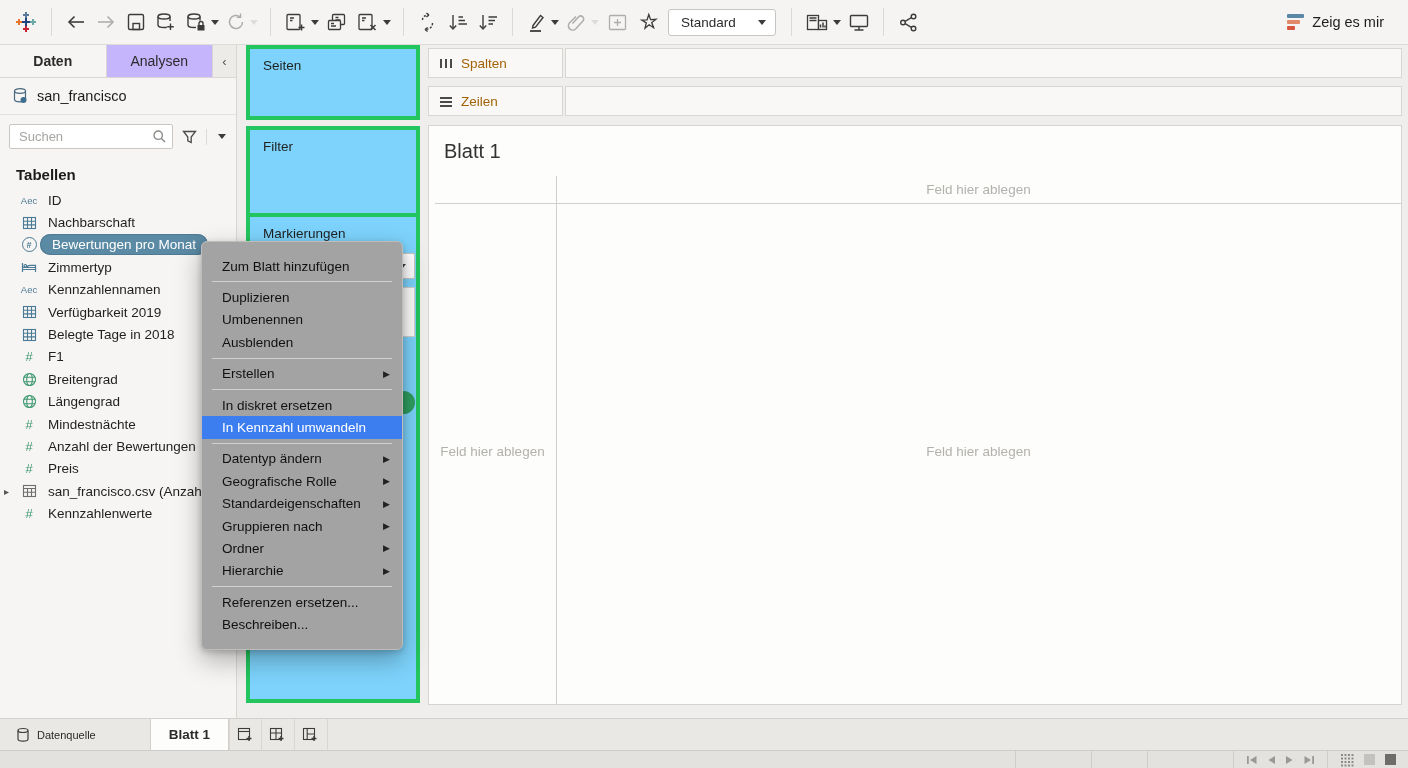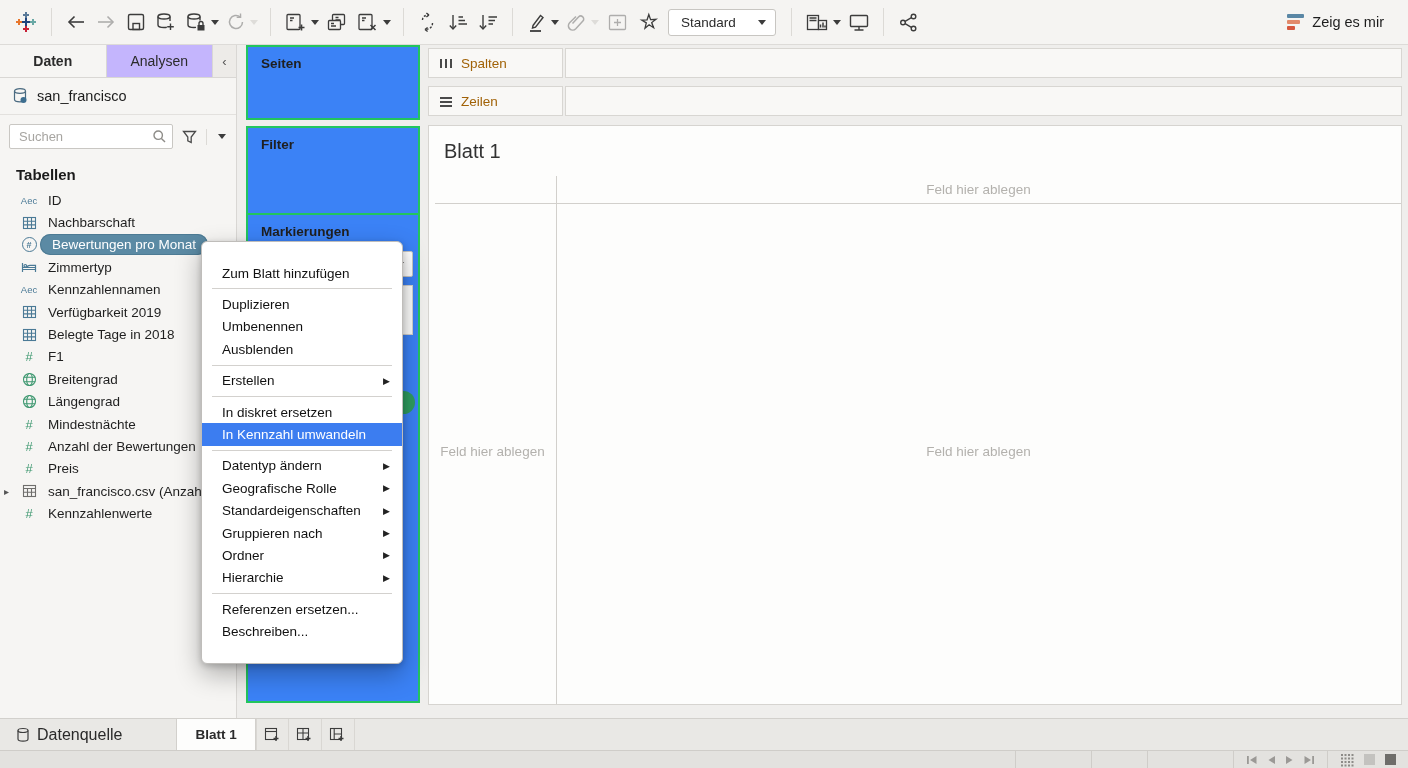--- a/index.html
+++ b/index.html
@@ -39,46 +39,46 @@
   .f-icon { width:30px; min-width:30px; display:flex; justify-content:center; align-items:center; margin-left:14px; }
   .f-label { padding-left:4px; white-space:nowrap; }
   .txt-ic { font-size:9.5px; letter-spacing:0; font-weight:400; }
   .num-ic { font-size:13px; font-weight:500; }
   .blue { color:#4b7a96; } .green { color:#3e9870; }
   .circ-num { width:15px; height:15px; border:1.3px solid #4b7a96; border-radius:50%; display:flex; align-items:center; justify-content:center; font-size:9px; color:#4b7a96; font-weight:600; }
   .pill { position:absolute; left:40px; top:0; height:21px; background:#5b8aa4; border-radius:11px; color:#fff; display:flex; align-items:center; padding:0 12px; font-size:13.5px; white-space:nowrap; z-index:3; box-shadow:0 0 0 1px #4d7b94 inset; }
   .expander { position:absolute; left:4px; color:#555; font-size:10px; }
 
   
-  .card { position:absolute; background:#3b82f6; border:2px solid #22c55e;font-weight:bold; }
+  .card { position:absolute; background:#7dd3fc; border:4px solid #22c55e; }
   .card-title { font-size:13.5px; color:#1f1f1f; padding:9px 0 0 13px; }
   .marks-dd { position:absolute; left:9px; top:36px; width:156px; height:26px; background:#fff; border:1px solid #c9c7c3; border-radius:2px; display:flex; align-items:center; justify-content:flex-end; padding-right:8px; }
   .marks-box { position:absolute; left:9px; top:70px; width:156px; height:50px; background:#fdfdfc; border:1px solid #d4d2ce; }
   .green-dot { position:absolute; left:392px; top:391px; width:23px; height:23px; border-radius:50%; background:#2f9e60; z-index:5; }
 
   
-  .menu { position:absolute; left:201px; top:241px; width:202px; background:#ffffff; border:1px solid #bfbdba; border-radius:6px; box-shadow:0 10px 26px rgba(0,0,0,.3), 0 2px 6px rgba(0,0,0,.18); z-index:10; padding:20px 0; }
+  .menu { position:absolute; left:201px; top:241px; width:202px; background:#a3a3a3; border:1px solid #bfbdba; border-radius:6px; box-shadow:0 10px 26px rgba(0,0,0,.3), 0 2px 6px rgba(0,0,0,.18); z-index:10; padding:13px 0; }
   .menu-item { height:22.4px; display:flex; align-items:center; padding:0 12px 0 20px; font-size:13.5px; color:#111; cursor:pointer; justify-content:space-between; }
   .menu-item .sub { font-size:9px; color:#222; }
   .menu-item.hl { background:#3c7df0; color:#fff; }
   .menu-sep { height:1px; background:#d3d1ce; margin:4px 10px; }
 
   
   .shelf { position:absolute; height:30px; display:flex; }
   .shelf-label { width:135px; background:#f9f8f6; border:1px solid #d8d6d2; display:flex; align-items:center; gap:8px; padding:0 10px; font-size:13.5px; color:#a16207; }
   .shelf-area { flex:1; background:#f9f8f6; border:1px solid #d8d6d2; border-left:none; margin-left:2px; border-left:1px solid #d8d6d2; }
   .sheet { position:absolute; left:428px; top:125px; width:974px; height:580px; background:#fdfdfc; border:1px solid #d6d4d0; }
   .sheet-title { position:absolute; left:15px; top:14px; font-size:20px; color:#323232; }
   .vline { position:absolute; left:127px; top:50px; bottom:0; width:1px; background:#d2d0cc; }
   .hline { position:absolute; left:6px; right:0; top:77px; height:1px; background:#d2d0cc; }
   .dz { position:absolute; font-size:13.5px; color:#b3b1ad; text-align:center; }
 
   
   .tabbar { position:absolute; left:0; top:718px; width:1408px; height:32px; background:#e9e8e5; border-top:1px solid #d2d0cc; display:flex; align-items:stretch; }
-  .ds-tab { display:flex; align-items:center; gap:7px; padding:0 16px 0 16px; font-size:16px; color:#2a2a2a; cursor:pointer; }
+  .ds-tab { display:flex; align-items:center; gap:7px; padding:0 16px 0 16px; font-size:11px; color:#2a2a2a; cursor:pointer; }
   .sheet-tab { display:flex; align-items:center; padding:0 18px; font-size:13.5px; font-weight:bold; background:#fdfdfc; border-left:1px solid #d2d0cc; border-right:1px solid #d2d0cc; cursor:pointer; margin-left:38px; }
   .new-btn { width:33px; display:flex; align-items:center; justify-content:center; border-right:1px solid #d9d7d3; cursor:pointer; }
   .statusbar { position:absolute; left:0; top:750px; width:1408px; height:18px; background:#e3e2df; border-top:1px solid #cfcdc9; display:flex; align-items:center; }
   .st-sep { width:1px; height:18px; background:#cfcdc9; }
   .st-nav { display:flex; align-items:center; gap:9px; padding:0 12px; }
   .st-icons { display:flex; align-items:center; gap:10px; padding:0 12px; }
   .sq { width:11px; height:11px; }
 </style>
 </head>
 <body>

